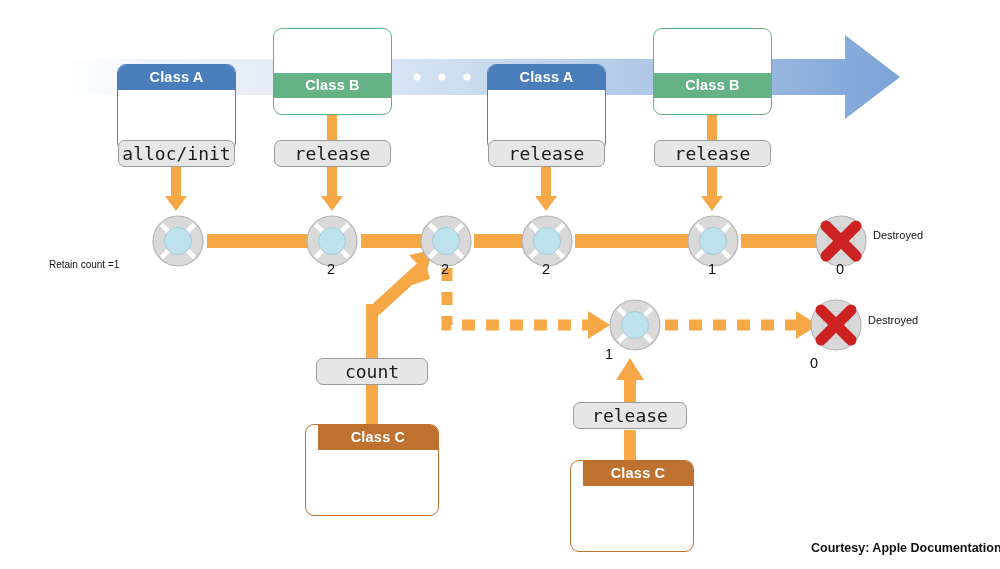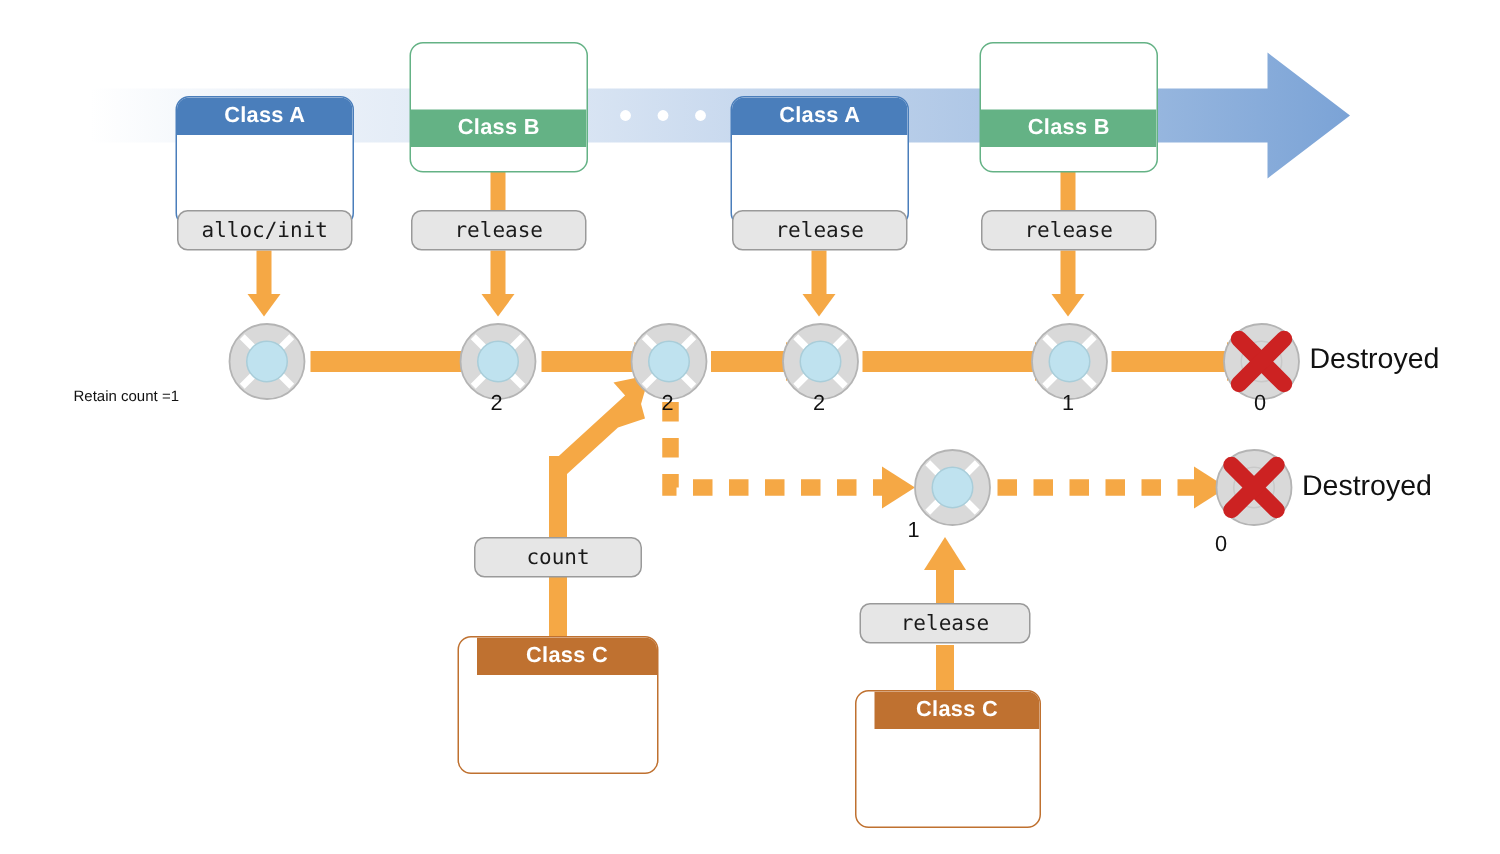--- a/index.html
+++ b/index.html
@@ -40,36 +40,36 @@
   
   .pill{
     position:absolute;
     height:27px;
     line-height:26px;
     text-align:center;
     background:#e6e6e6;
     border:1.3px solid #9a9a9a;
     border-radius:7px;
     font-family:"DejaVu Sans Mono","Liberation Mono",monospace;
-    font-size:14px;
+    font-size:18px;
     color:#1a1a1a;
     box-sizing:border-box;
     white-space:nowrap;
   }
 
   
   .count{
     position:absolute;
     font-size:14.5px;
     color:#111111;
     white-space:nowrap;
   }
   .destroyed{
     position:absolute;
-    font-size:19px;
+    font-size:11px;
     color:#111111;
     white-space:nowrap;
   }
   .retainlabel{
     position:absolute;
     font-size:10px;
     color:#111111;
     white-space:nowrap;
   }
   .credit{
@@ -274,14 +274,15 @@
   <div class="destroyed" style="left:868px;top:314px;">Destroyed</div>
 
   <div class="classbox brown" style="left:305px;top:424px;width:134px;height:92px;">
     <div class="hdr">Class C</div>
   </div>
 
   <div class="classbox brown" style="left:570px;top:460px;width:124px;height:92px;">
     <div class="hdr">Class C</div>
   </div>
 
+  <div class="credit" style="left:811px;top:541px;">Courtesy: Apple Documentation</div>
 
 </div>
 
 </body></html>

